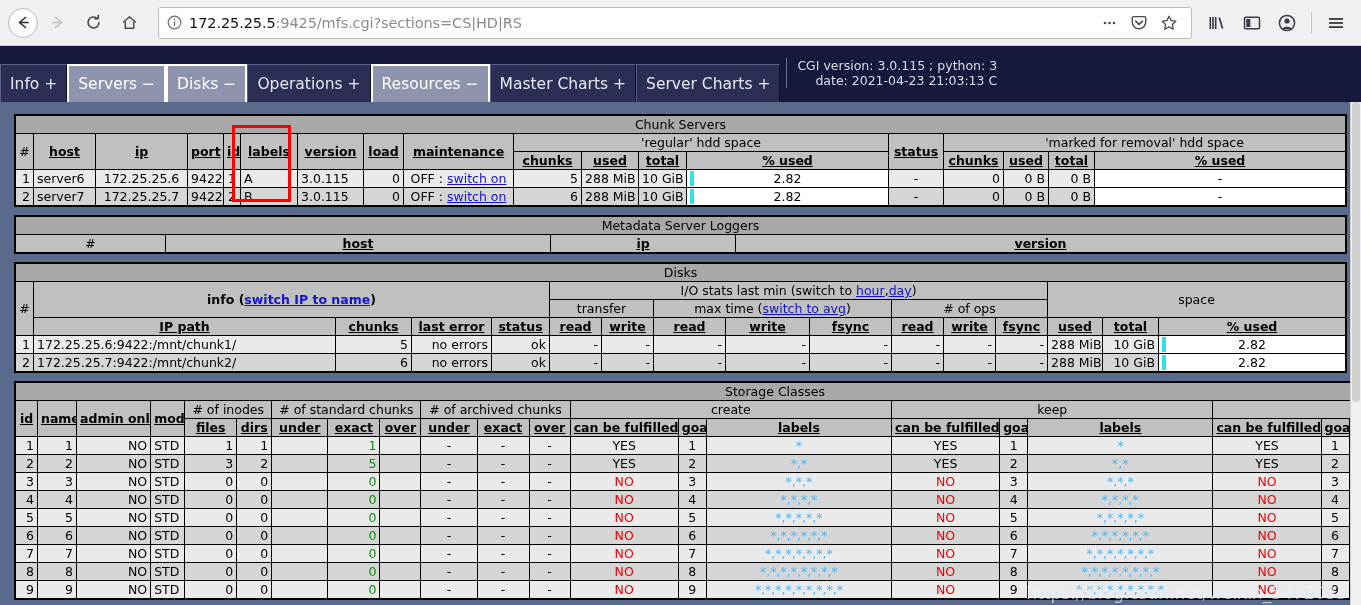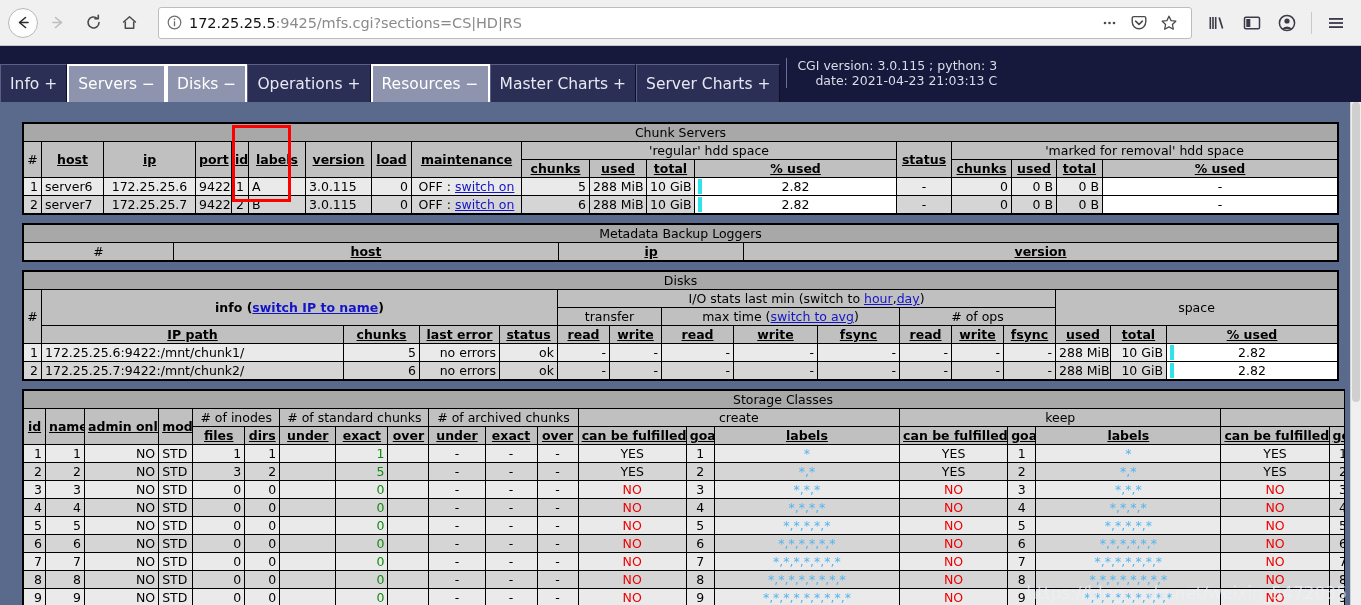--- a/index.html
+++ b/index.html
@@ -134,21 +134,21 @@
     flex: 1 1 auto;
     align-self: center;
   }
   #cgi-info .line2 { padding-left: 18px; }
 
   
   #page {
     background: #5a6a8c;
     height: 503px;
     overflow: hidden;
-    padding: 16px;
+    padding: 8px;
     position: relative;
   }
   .section {
     margin: 4px 6px 0 6px;
     border: 1px solid #000;
     background: #c0c0c0;
   }
   .section.flush-right { margin-right: 0; }
 
   table.mfs {
@@ -478,21 +478,21 @@
   <div class="section" style="margin-top:8px">
     <table class="mfs">
       <colgroup>
           <col style="width:150px">
           <col style="width:385px">
           <col style="width:185px">
           <col>
         </colgroup>
       <tbody>
           <tr class="title-bar">
-        <td colspan="4">Metadata Backup Loggers</td>
+        <td colspan="4">Metadata Server Loggers</td>
       </tr>
       <tr class="hdr">
         <td class="plain">#</td>
         <td class="u">host</td>
         <td class="u">ip</td>
         <td class="u">version</td>
       </tr>
     </tbody>
       </table>
   </div>

